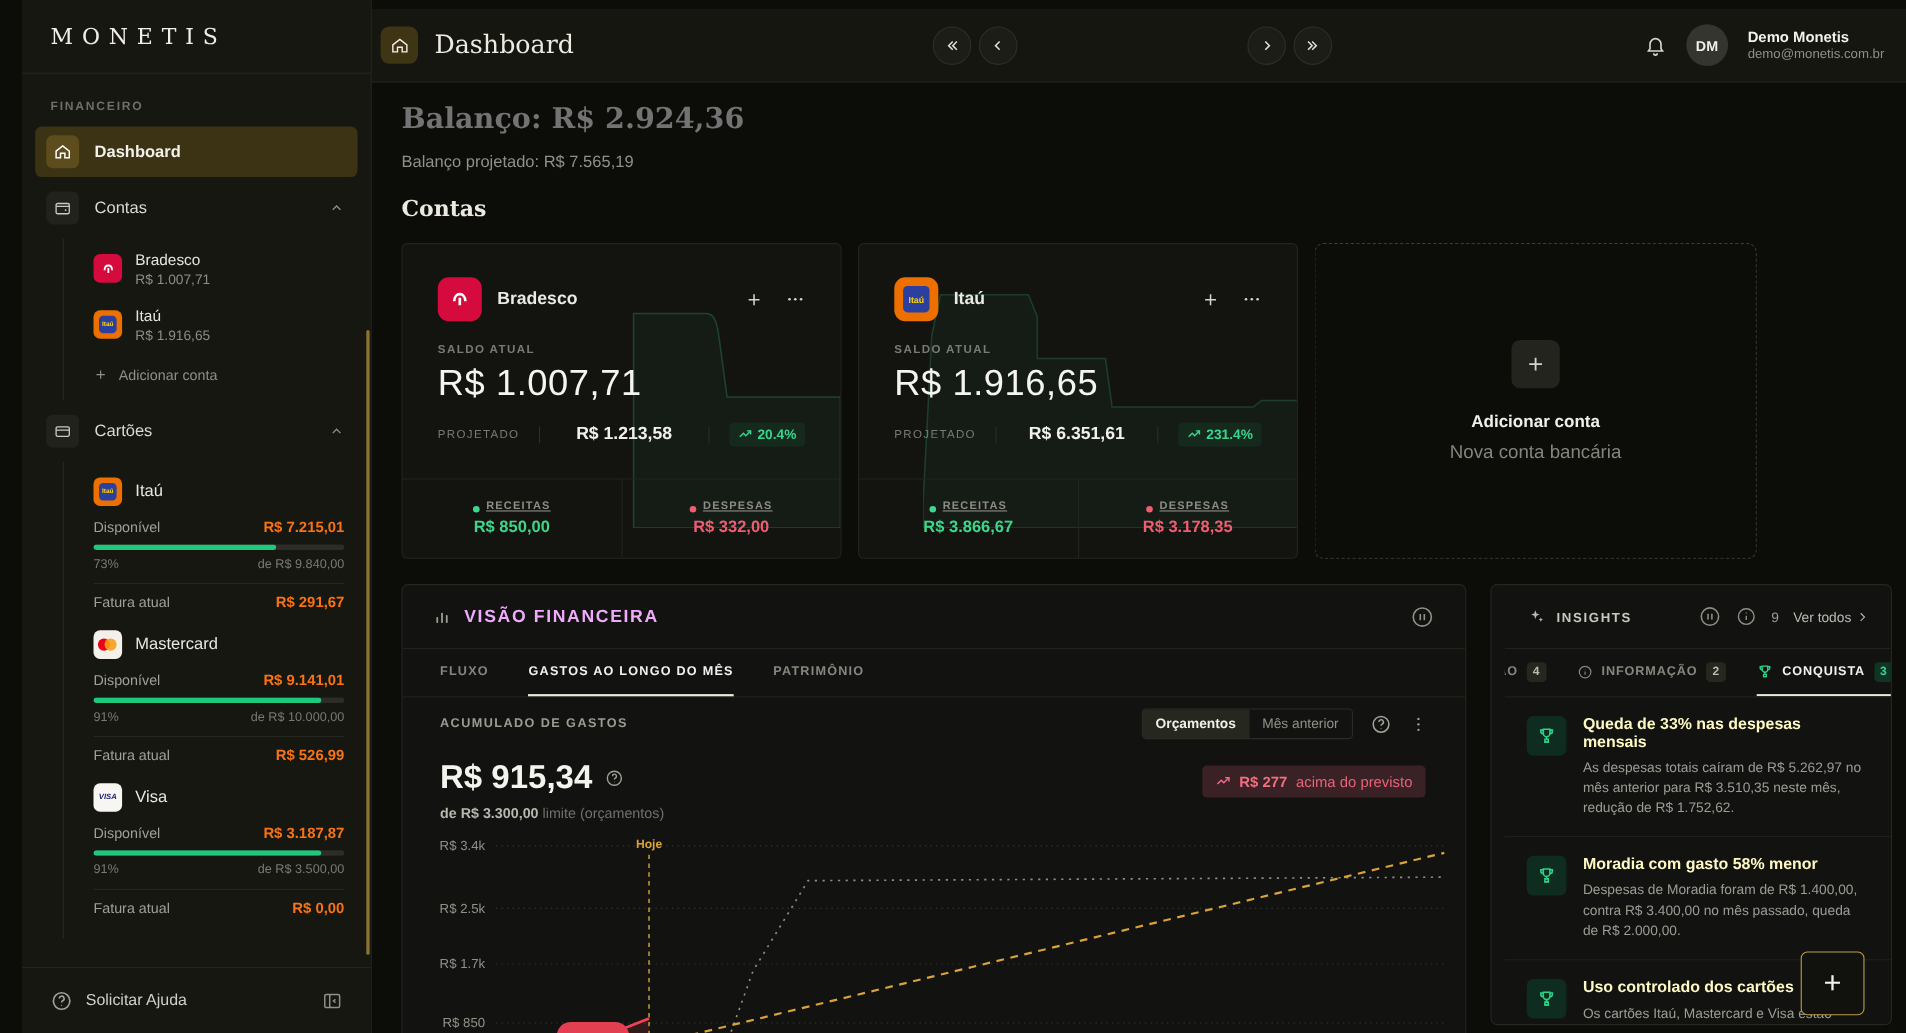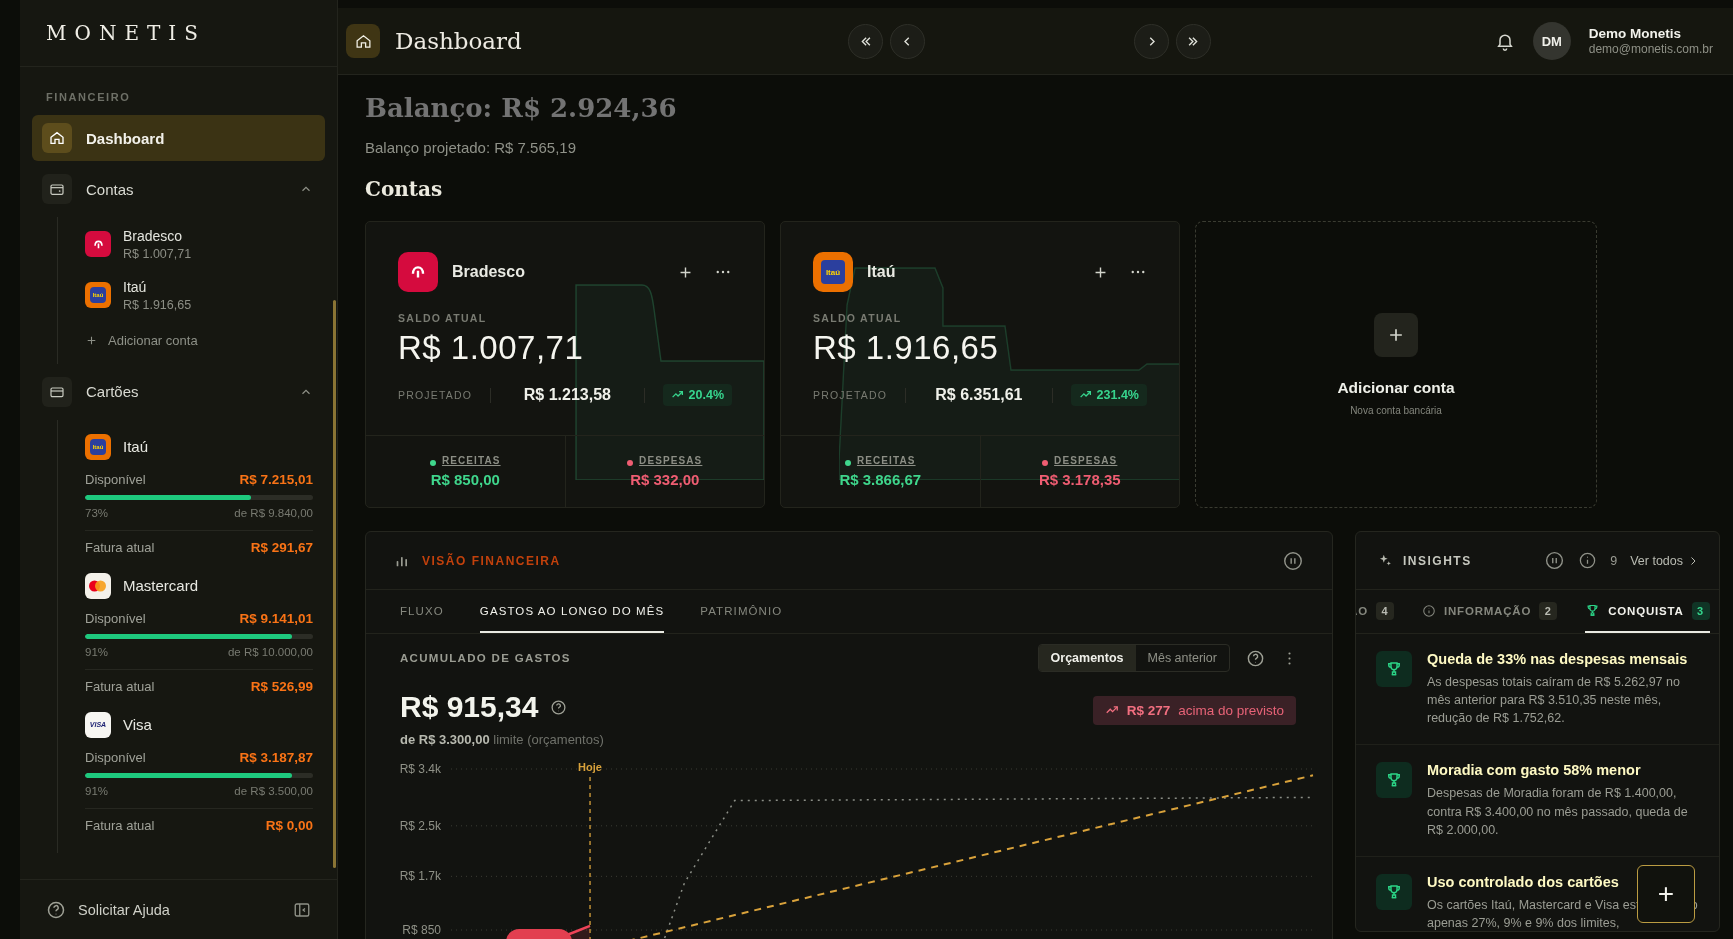--- a/index.html
+++ b/index.html
@@ -78,46 +78,46 @@
   .rcd-row{position:absolute;left:0;right:0;bottom:0;height:72px;border-top:1px solid #23241c;display:flex;}
   .rcd-col{flex:1;display:flex;flex-direction:column;align-items:center;justify-content:center;gap:5px;}
   .rcd-col + .rcd-col{border-left:1px solid #23241c;}
   .rcd-lab{display:flex;align-items:flex-end;gap:6px;font-size:10px;letter-spacing:1.1px;font-weight:700;color:#8c8e85;text-decoration:underline;}
   .dot{width:6px;height:6px;border-radius:50%;}
   .rcd-val{font-size:15px;font-weight:600;}
   .green-t{color:#3fd68c;} .red-t{color:#ef5d72;}
   .add-card{width:402px;height:287px;border:1.5px dashed #3a3b31;border-radius:8px;display:flex;flex-direction:column;align-items:center;justify-content:center;cursor:pointer;}
   .add-tile{width:44px;height:44px;border-radius:8px;background:#23241d;color:#d3d5cc;display:flex;align-items:center;justify-content:center;}
   .add-title{font-size:15.5px;font-weight:700;color:#eff0e9;margin-top:22px;}
-  .add-sub{font-size:10px;color:#84867d;margin-top:8px;}
+  .add-sub{font-size:17px;color:#84867d;margin-top:8px;}
 
   
   .fin-panel{position:absolute;left:47px;top:531px;width:968px;height:480px;background:#121310;border:1px solid #25261f;border-radius:6px;overflow:hidden;}
   .fp-head{height:58px;display:flex;align-items:center;gap:12px;padding:0 28px;border-bottom:1px solid #22231c;color:#b9bbb1;}
-  .fp-title{font-size:12px;letter-spacing:1.5px;font-weight:700;color:#c2410c;}
+  .fp-title{font-size:16px;letter-spacing:1.5px;font-weight:700;color:#f0abfc;}
   .fp-head-right{margin-left:auto;color:#8f9188;display:flex;align-items:center;}
   .fp-tabs{height:44px;display:flex;gap:36px;padding:0 34px;border-bottom:1px solid #22231c;}
-  .fp-tab{display:flex;align-items:center;font-size:11.5px;letter-spacing:1.1px;font-weight:400;color:#85877e;cursor:pointer;border-bottom:2px solid transparent;text-align:center;}
+  .fp-tab{display:flex;align-items:center;font-size:11.5px;letter-spacing:1.1px;font-weight:700;color:#85877e;cursor:pointer;border-bottom:2px solid transparent;text-align:center;}
   .fp-tab.active{color:#f2f2ec;border-bottom-color:#e9e9e2;}
   .fp-sub{height:48px;display:flex;align-items:center;padding:0 34px;gap:16px;}
   .fp-sub-label{font-size:11.5px;letter-spacing:1.3px;font-weight:700;color:#9a9c92;}
   .seg{margin-left:auto;display:flex;border:1px solid #2b2c25;border-radius:4px;overflow:hidden;}
   .seg-opt{padding:6px 12px;font-size:12.5px;color:#8f9187;cursor:pointer;}
   .seg-opt.active{background:#26271f;color:#f0f0ea;font-weight:700;}
   .icon-dim{color:#9fa196;cursor:pointer;display:flex;align-items:center;}
   .fp-amount-row{display:flex;align-items:center;gap:12px;padding:8px 34px 0;}
   .fp-amount{font-size:30px;font-weight:600;color:#f3f4ed;}
   .fp-limit{padding:8px 34px 0;font-size:13px;color:#6f716a;}
   .fp-limit b{color:#b7b9af;font-weight:700;}
   .fp-badge{position:absolute;top:164px;right:36px;display:flex;align-items:center;gap:8px;background:#3a2126;border-radius:4px;padding:7px 12px;font-size:13.5px;color:#e86377;}
   .fp-badge b{color:#f26f80;}
   .fp-chart-wrap{margin-top:14px;}
 
   
-  .ins-panel{position:absolute;left:1037px;top:531px;width:365px;height:401px;background:#121310;border:1px solid #25261f;border-radius:6px;overflow:hidden;}
+  .ins-panel{position:absolute;left:1037px;top:531px;width:365px;height:401px;background:#121310;border:1px solid #25261f;border-radius:6px;overflow:hidden;padding-left:12px;}
   .ins-head{height:58px;display:flex;align-items:center;gap:10px;padding:0 20px;border-bottom:1px solid #22231c;}
   .ins-title{font-size:12px;letter-spacing:1.5px;font-weight:700;color:#c6c8bf;}
   .ins-head-right{margin-left:auto;display:flex;align-items:center;gap:13px;color:#8f9188;}
   .ins-count{font-size:12.5px;color:#9a9c93;}
   .ins-seeall{font-size:12.5px;color:#b9bbb2;display:flex;align-items:center;gap:4px;cursor:pointer;white-space:nowrap;}
   .ins-tabs{height:44px;display:flex;align-items:stretch;gap:28px;padding:0 18px;border-bottom:1px solid #22231c;overflow:hidden;}
   .ins-tab{display:flex;align-items:center;gap:8px;font-size:11.5px;letter-spacing:.8px;font-weight:700;color:#85877e;cursor:pointer;border-bottom:2px solid transparent;white-space:nowrap;}
   .ins-tab.clip{margin-left:-34px;}
   .ins-tab.active{color:#f2f2ec;border-bottom-color:#e9e9e2;}
   .cnt-badge{min-width:18px;height:18px;border-radius:4px;background:#26271f;color:#b9bbb2;font-size:11px;display:flex;align-items:center;justify-content:center;padding:0 4px;}

